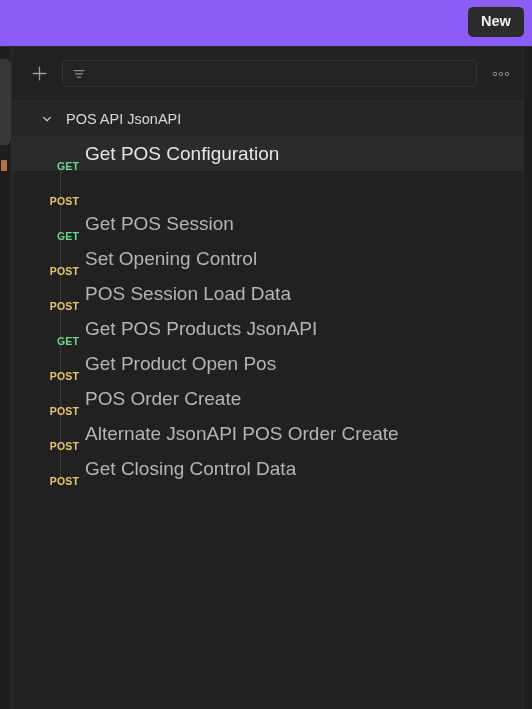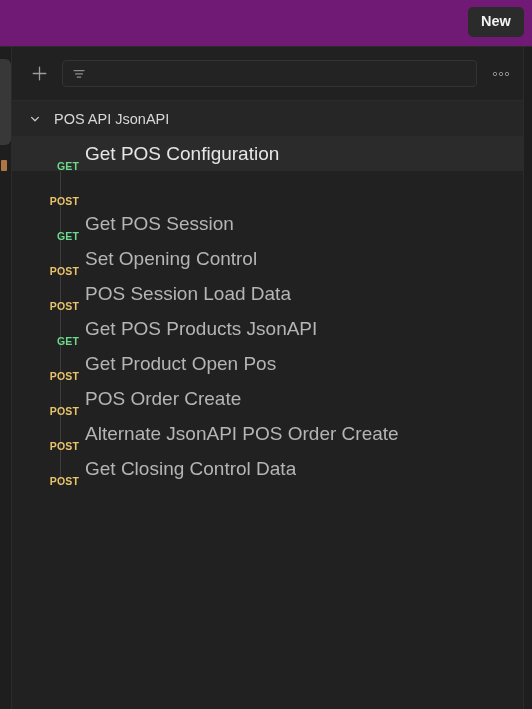--- a/index.html
+++ b/index.html
@@ -15,21 +15,21 @@
     position: relative;
     -webkit-font-smoothing: antialiased;
   }
 
   
   .topbar {
     position: absolute;
     left: 0; top: 0;
     width: 532px;
     height: 47px;
-    background: #701a75;
+    background: #8b5cf6;
     border-bottom: 1px solid #2b2b2b;
     box-sizing: border-box;
   }
   .topbar-actions {
     position: absolute;
     right: 8px;
     top: 7px;
     display: flex;
     gap: 8px;
     align-items: center;
@@ -153,21 +153,21 @@
     position: absolute;
     left: 0; top: 54px;
     width: 511px;
     height: 607px;
     overflow: hidden;
   }
   .coll-row {
     height: 35px;
     display: flex;
     align-items: center;
-    padding-left: 14px;
+    padding-left: 26px;
     background: #262626;
     cursor: pointer;
     box-sizing: border-box;
   }
   .chev {
     width: 18px; height: 18px;
     display: flex; align-items: center; justify-content: center;
     flex: 0 0 auto;
   }
   .coll-name {

